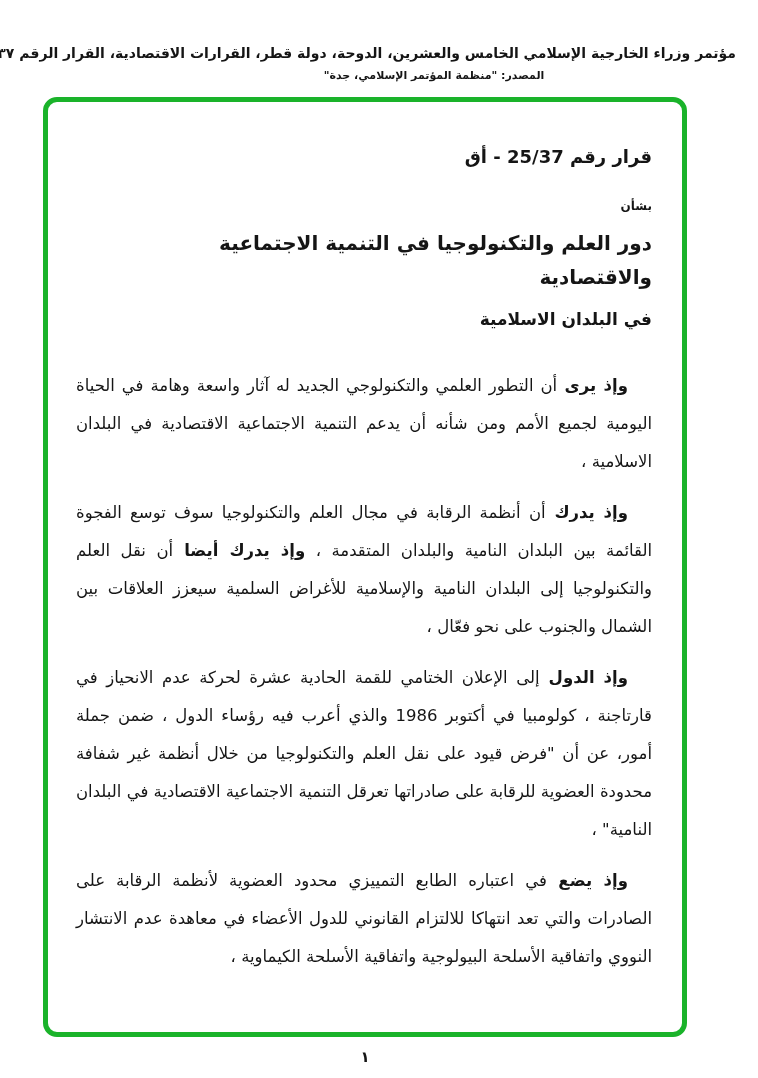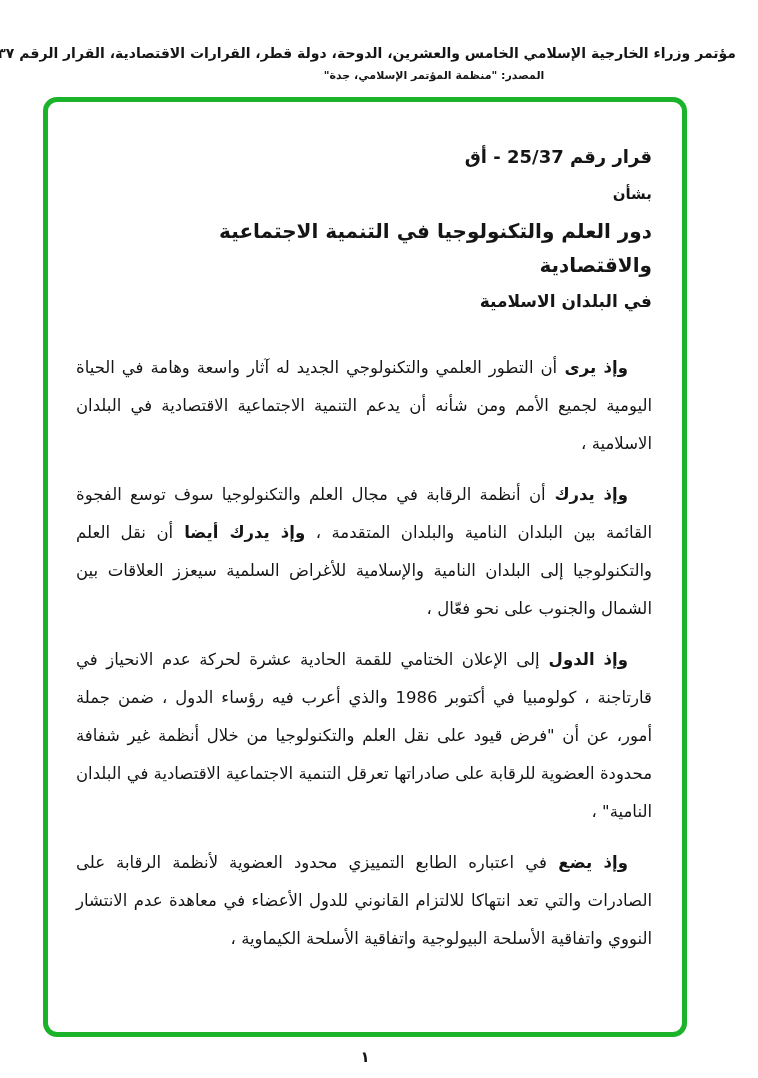--- a/index.html
+++ b/index.html
@@ -26,23 +26,23 @@
   }
   .doc-inner{
     position:absolute;left:0;top:0;right:0;bottom:0;
     padding:38px 30px 0 28px;direction:rtl;
   }
   .title-block{
     padding-left:44px;font-weight:bold;
   }
   .title-line{line-height:34px;}
   .t1{font-size:18px;}
-  .t2{font-size:15px;margin-top:3px;}
+  .t2{font-size:12px;margin-top:15px;}
   .t3{font-size:20px;margin-top:3px;}
-  .t4{font-size:17px;margin-top:2px;}
+  .t4{font-size:17px;margin-top:8px;}
   .doc-body{
     margin-top:31px;
     font-size:16.5px;line-height:38px;
     text-align:justify;text-align-last:right;
   }
   .para{margin:0 0 13px 0;text-indent:24px;}
   .lead{font-weight:bold;}
   .page-number{
     position:absolute;left:43px;top:1048px;width:644px;
     text-align:center;font-size:15px;font-weight:bold;

